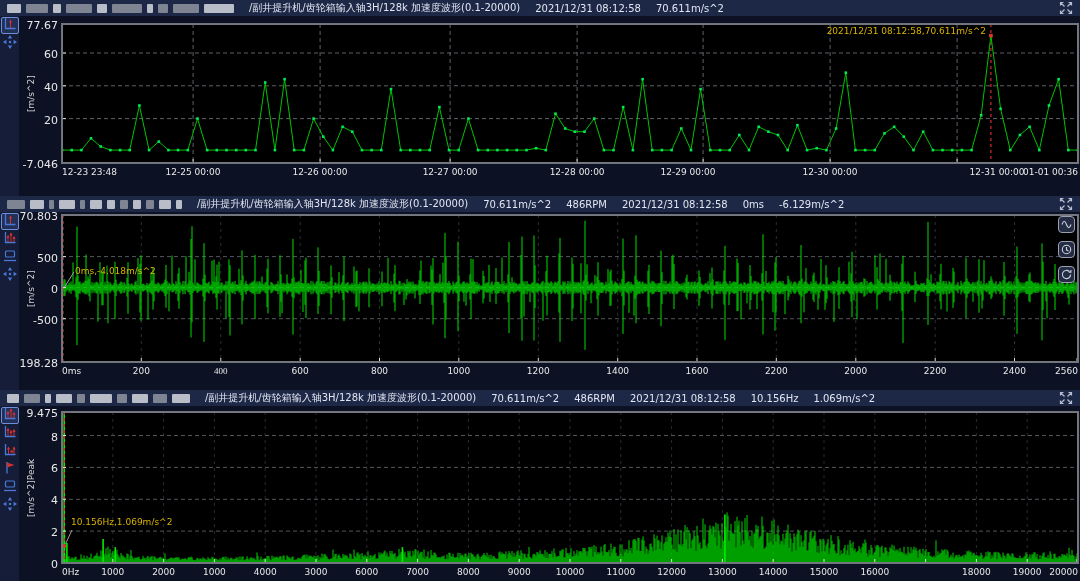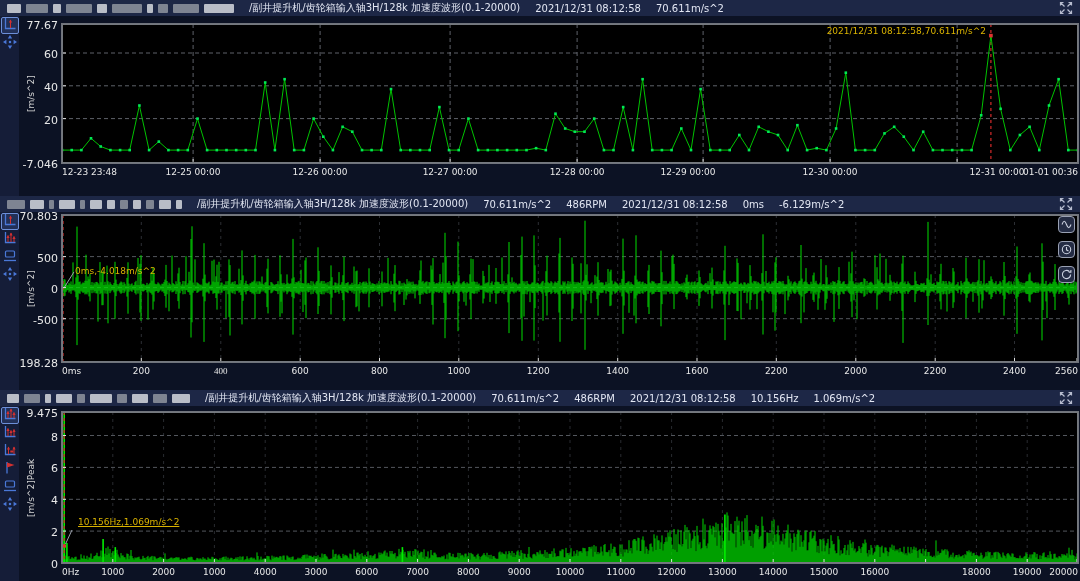--- a/index.html
+++ b/index.html
@@ -480,21 +480,21 @@
         <line x1="660.4" y1="147.0" x2="660.4" y2="151.0" stroke="#e0e0e0"></line>
         <line x1="711.2" y1="147.0" x2="711.2" y2="151.0" stroke="#e0e0e0"></line>
         <line x1="762.0" y1="147.0" x2="762.0" y2="151.0" stroke="#e0e0e0"></line>
         <line x1="812.8" y1="147.0" x2="812.8" y2="151.0" stroke="#e0e0e0"></line>
         <line x1="863.6" y1="147.0" x2="863.6" y2="151.0" stroke="#e0e0e0"></line>
         <line x1="914.4" y1="147.0" x2="914.4" y2="151.0" stroke="#e0e0e0"></line>
         <line x1="965.2" y1="147.0" x2="965.2" y2="151.0" stroke="#e0e0e0"></line>
         <line x1="1015.0" y1="147.0" x2="1015.0" y2="151.0" stroke="#e0e0e0"></line>
         <rect x="0.5" y="0.5" width="1015" height="150" fill="none" stroke="#75797f"></rect>
       </svg>
-    <div class="annotation" id="ann2" style="left: 78px; top: 516.964px; text-decoration: underline;">10.156Hz,1.069m/s^2</div>
+    <div class="annotation" id="ann2" style="left: 71px; top: 516.964px;">10.156Hz,1.069m/s^2</div>
   </section>
 
 <span class="ylab" style="left: 2px; top: 19px;">77.67</span>
     <span class="ylab" style="left: 2px; top: 158px;">-7.046</span>
     <span class="ylab" style="left: 2px; top: 113.624px;">20</span>
     <span class="ylab" style="left: 2px; top: 80.808px;">40</span>
     <span class="ylab" style="left: 2px; top: 47.9925px;">60</span>
     <span class="xlab" style="left: 62px; top: 167px; transform: none;">12-23 23:48</span>
     <span class="xlab" style="left: 193.064px; top: 167px; transform: translateX(-50%);">12-25 00:00</span>
     <span class="xlab" style="left: 320.064px; top: 167px; transform: translateX(-50%);">12-26 00:00</span>

